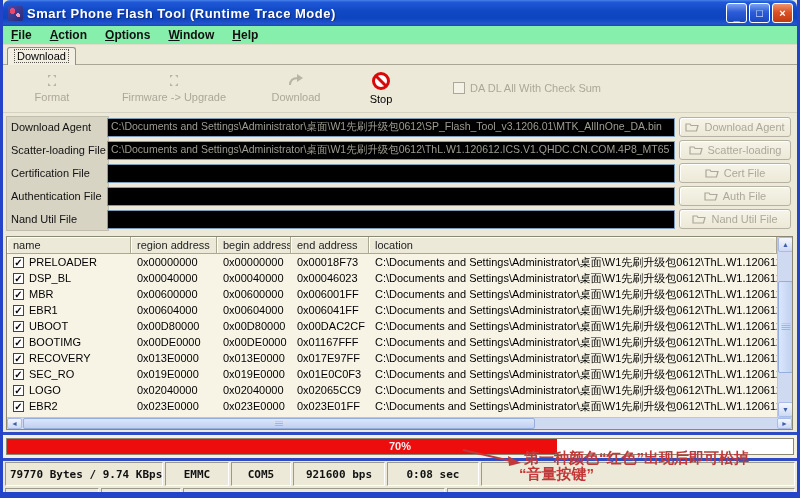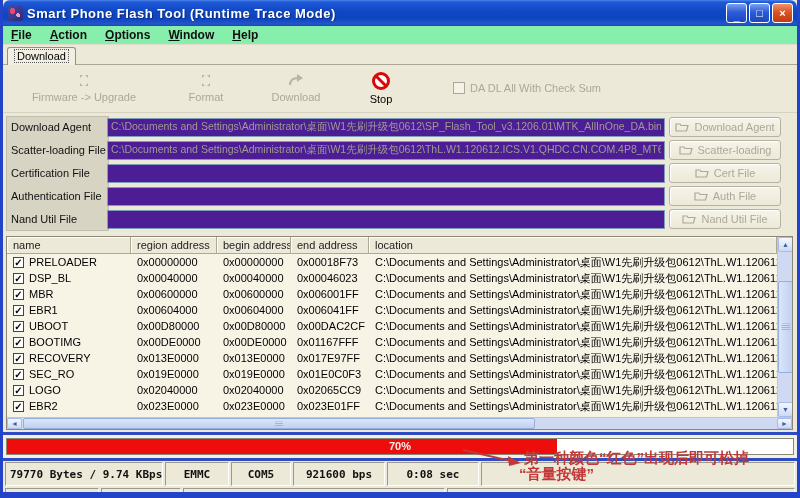--- a/index.html
+++ b/index.html
@@ -48,26 +48,26 @@
   .toolbar{ height:48px; display:flex; align-items:center; padding:2px 6px 4px; gap:4px;
     background:#ece9d8; border-bottom:1px solid #d6d2c2; }
   .tbtn{ display:flex; flex-direction:column; align-items:center; justify-content:center; gap:2px;
     font-size:11px; color:#aca899; padding:2px 6px; min-width:86px; }
   .tbtn.wide{ min-width:150px; } .tbtn svg{ display:block; }
   .tbtn.stop{ color:#000; min-width:76px; }
   .tb-check{ display:flex; align-items:center; gap:5px; margin-left:30px; color:#aca899; font-size:11px; }
   .tb-checkbox{ width:12px; height:12px; border:1px solid #aca899; background:#f4f2e6; }
 
   
-  .fields{ position:relative; padding:3px 16px 3px 3px; }
+  .fields{ position:relative; padding:3px 6px 3px 3px; }
   .fields::before{ content:''; position:absolute; left:3px; top:3px; bottom:3px; width:101px;
     background:#d8d4c4; border:1px solid #c2beae; }
   .frow{ position:relative; display:flex; align-items:center; height:22px; margin-bottom:1px; }
   .flabel{ width:101px; padding-left:5px; font-size:11px; color:#111; flex:none; }
-  .finput{ flex:1; height:19px; border:1px solid #7f9db9; background:#4c1d95; font-size:10.5px;
+  .finput{ flex:1; height:19px; border:1px solid #7f9db9; background:#000000; font-size:10.5px;
     color:#9e9c90; font-family:"Liberation Sans",sans-serif; padding:0 3px; margin-right:4px; }
   .fbtn{ flex:none; width:112px; height:20px; display:flex; align-items:center; justify-content:center; gap:5px;
     border:1px solid #b5b2a3; border-radius:3px; background:linear-gradient(to bottom,#f6f4e8,#ece9d8);
     box-shadow:inset 1px 1px 0 #fff; font-size:11px; color:#aca899; }
 
   
   .table-wrap{ margin:2px 4px 0 3px; border:1px solid #8a8775; background:#f7f4e6; height:194px;
     display:flex; flex-direction:column; position:relative; overflow:hidden; }
   .tbl-main{ display:flex; flex:1; overflow:hidden; }
   .tbl-grid{ flex:1; overflow:hidden; }
@@ -148,45 +148,45 @@
     <span class="menu-item">Help</span>
   </div>
 
   <div class="tabrow">
     <div class="tab">
       <span class="tab-inner">Download</span>
     </div>
   </div>
 
   <div class="toolbar">
+    <div class="tbtn">
+      <span>
+        <svg width="18" height="16" viewBox="0 0 18 16">
+            <g fill="#b9b5a4">
+              <path d="M5 2 L8 2 L5 5 Z"></path>
+              <path d="M13 2 L13 5 L10 2 Z"></path>
+              <path d="M5 13 L5 10 L8 13 Z"></path>
+              <path d="M13 13 L10 13 L13 10 Z"></path>
+            </g>
+          </svg>
+      </span>
+      <span>Format</span>
+    </div>
     <div class="tbtn wide">
       <span>
         <svg width="18" height="16" viewBox="0 0 18 16">
             <g fill="#b9b5a4">
               <path d="M5 2 L8 2 L5 5 Z"></path>
               <path d="M13 2 L13 5 L10 2 Z"></path>
               <path d="M5 13 L5 10 L8 13 Z"></path>
               <path d="M13 13 L10 13 L13 10 Z"></path>
             </g>
           </svg>
       </span>
       <span>Firmware -&gt; Upgrade</span>
-    </div>
-    <div class="tbtn">
-      <span>
-        <svg width="18" height="16" viewBox="0 0 18 16">
-            <g fill="#b9b5a4">
-              <path d="M5 2 L8 2 L5 5 Z"></path>
-              <path d="M13 2 L13 5 L10 2 Z"></path>
-              <path d="M5 13 L5 10 L8 13 Z"></path>
-              <path d="M13 13 L10 13 L13 10 Z"></path>
-            </g>
-          </svg>
-      </span>
-      <span>Format</span>
     </div>
     <div class="tbtn">
       <span>
         <svg width="20" height="16" viewBox="0 0 20 16">
             <path d="M4 12 Q4 5 12 5" fill="none" stroke="#b9b5a4" stroke-width="2"></path>
             <path d="M11 1 L17 5 L11 9 Z" fill="#b9b5a4"></path>
           </svg>
       </span>
       <span>Download</span>
     </div>

